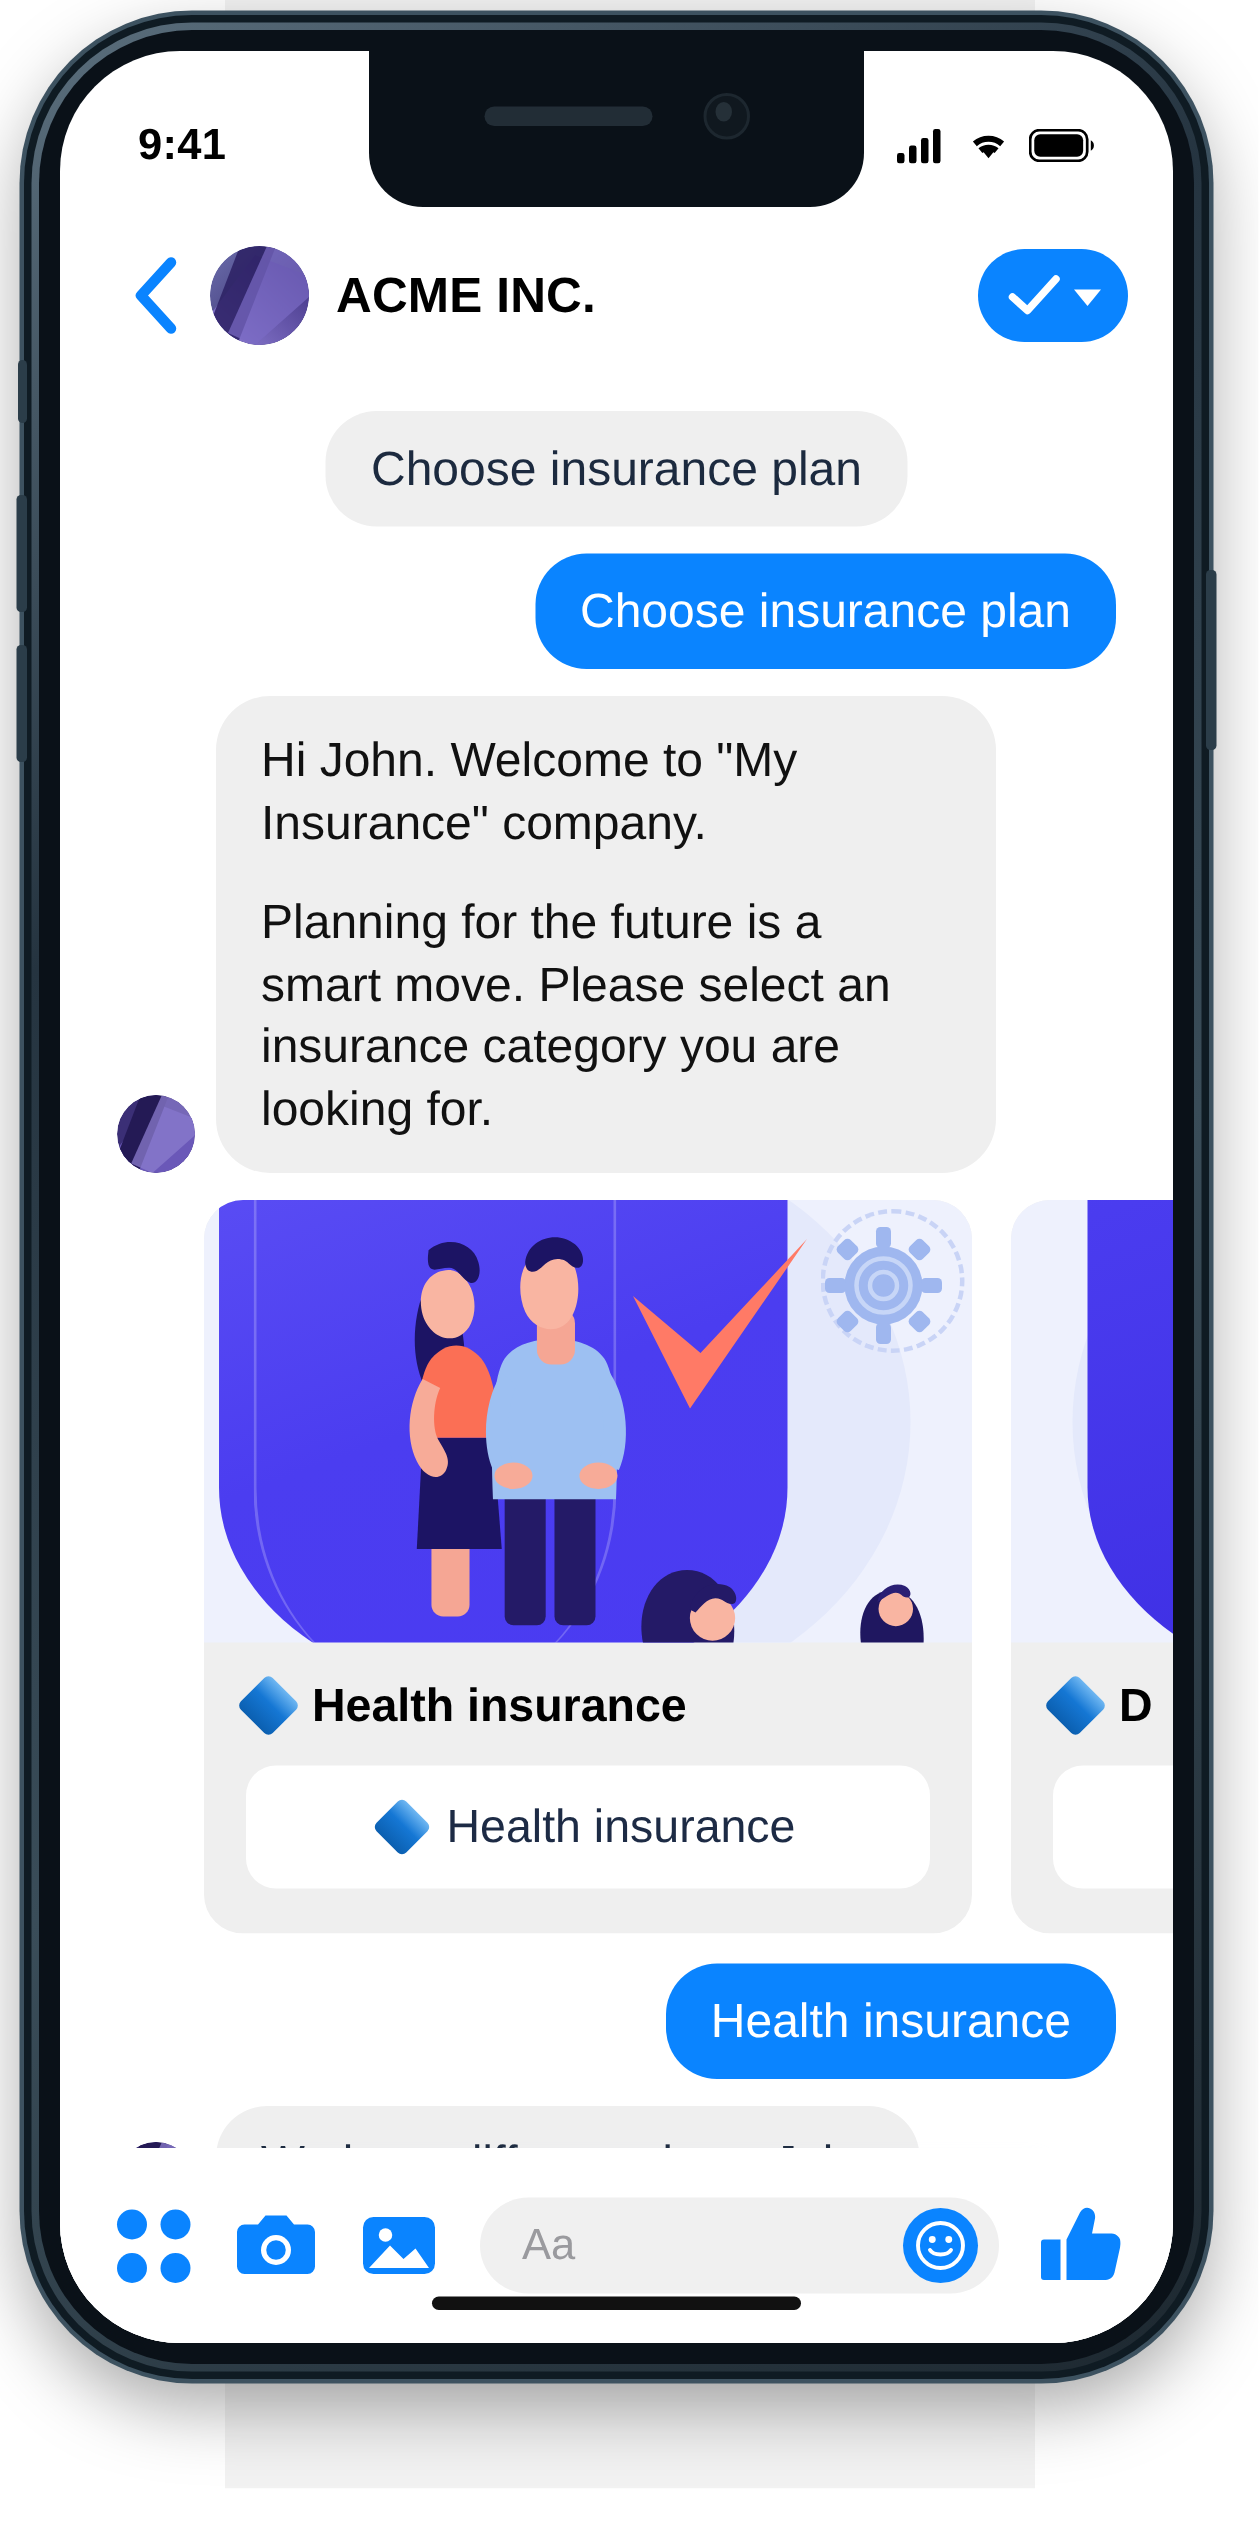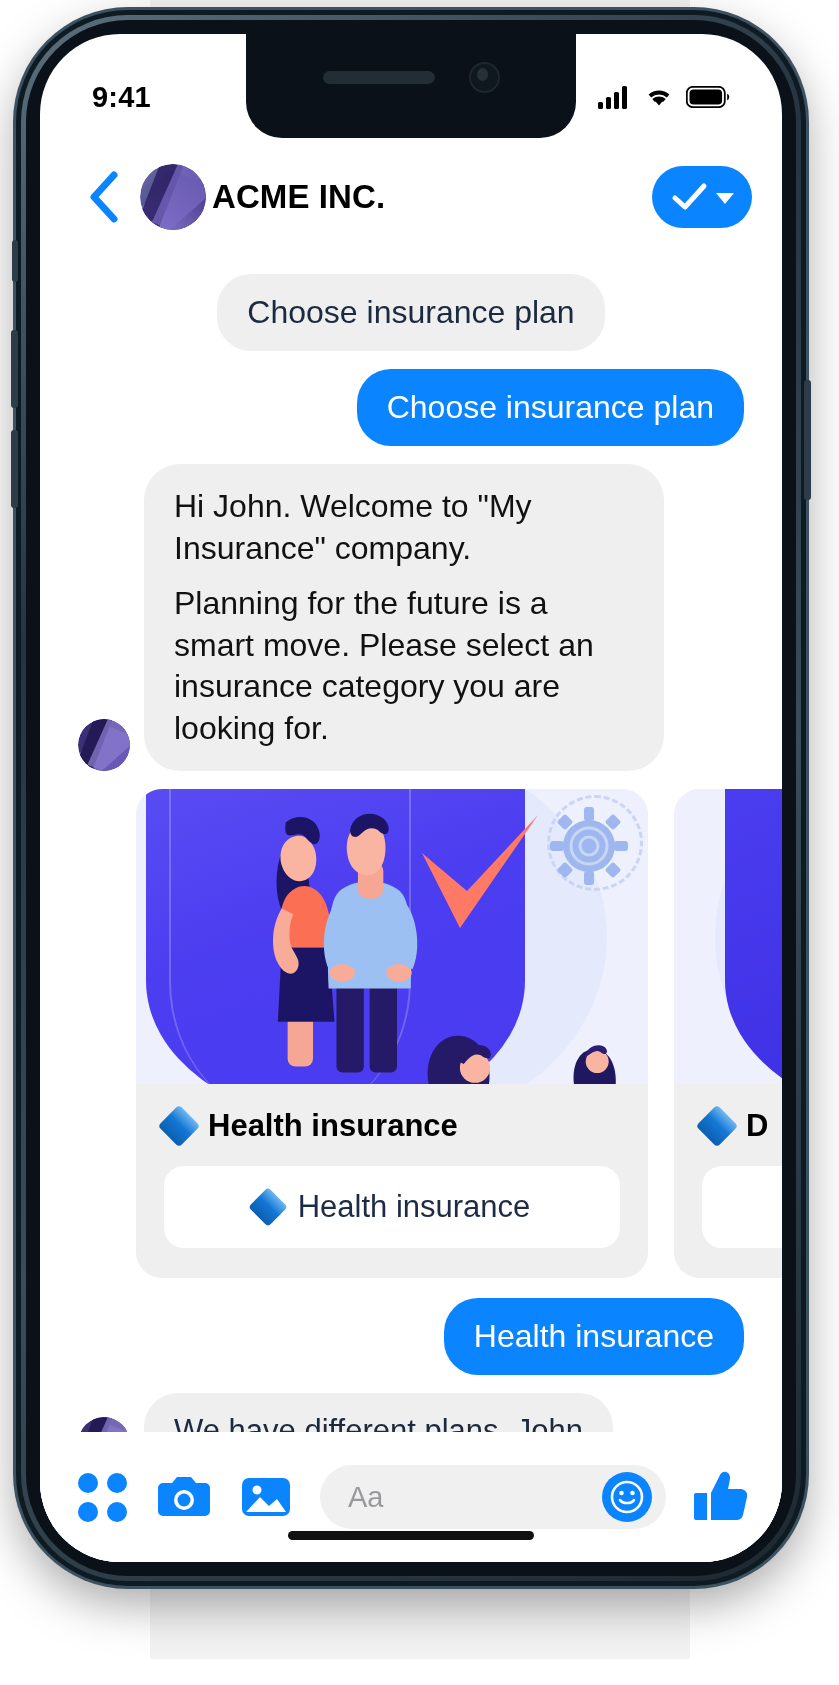--- a/index.html
+++ b/index.html
@@ -123,21 +123,21 @@
     flex: none;
     cursor: pointer;
   }
   .avatar-hdr {
     width: 66px; height: 66px; border-radius: 50%;
     flex: none; margin-left: 14px;
     overflow: hidden;
   }
   .hdr-title {
     font-size: 33px; font-weight: 700; color: #000;
-    margin-left: 6px;
+    margin-left: 18px;
     letter-spacing: .1px;
     white-space: nowrap;
   }
   .hdr-action {
     margin-left: auto;
     width: 100px; height: 62px;
     background: #0a84ff;
     border-radius: 31px;
     display: flex; align-items: center; justify-content: center;
     gap: 6px;
@@ -175,21 +175,21 @@
     padding: 18px 30px;
     font-size: 32px;
     line-height: 1.28;
     max-width: 520px;
     word-wrap: break-word;
   }
   .bubble.grey { background: #efefef; color: #1c2a3f; }
   .bubble.blue { background: #0a84ff; color: #ffffff; }
   .bubble.big  { max-width: 520px; padding: 22px 30px; border-radius: 36px; line-height: 1.30; color:#111; }
   .bubble.big p { margin: 0; }
-  .bubble.big p + p { margin-top: 14px; }
+  .bubble.big p + p { margin-top: 25px; }
 
   
   .carousel {
     display: flex;
     gap: 26px;
     padding-left: 96px;
     overflow: hidden;
     margin-bottom: 20px;
   }
   .card {

